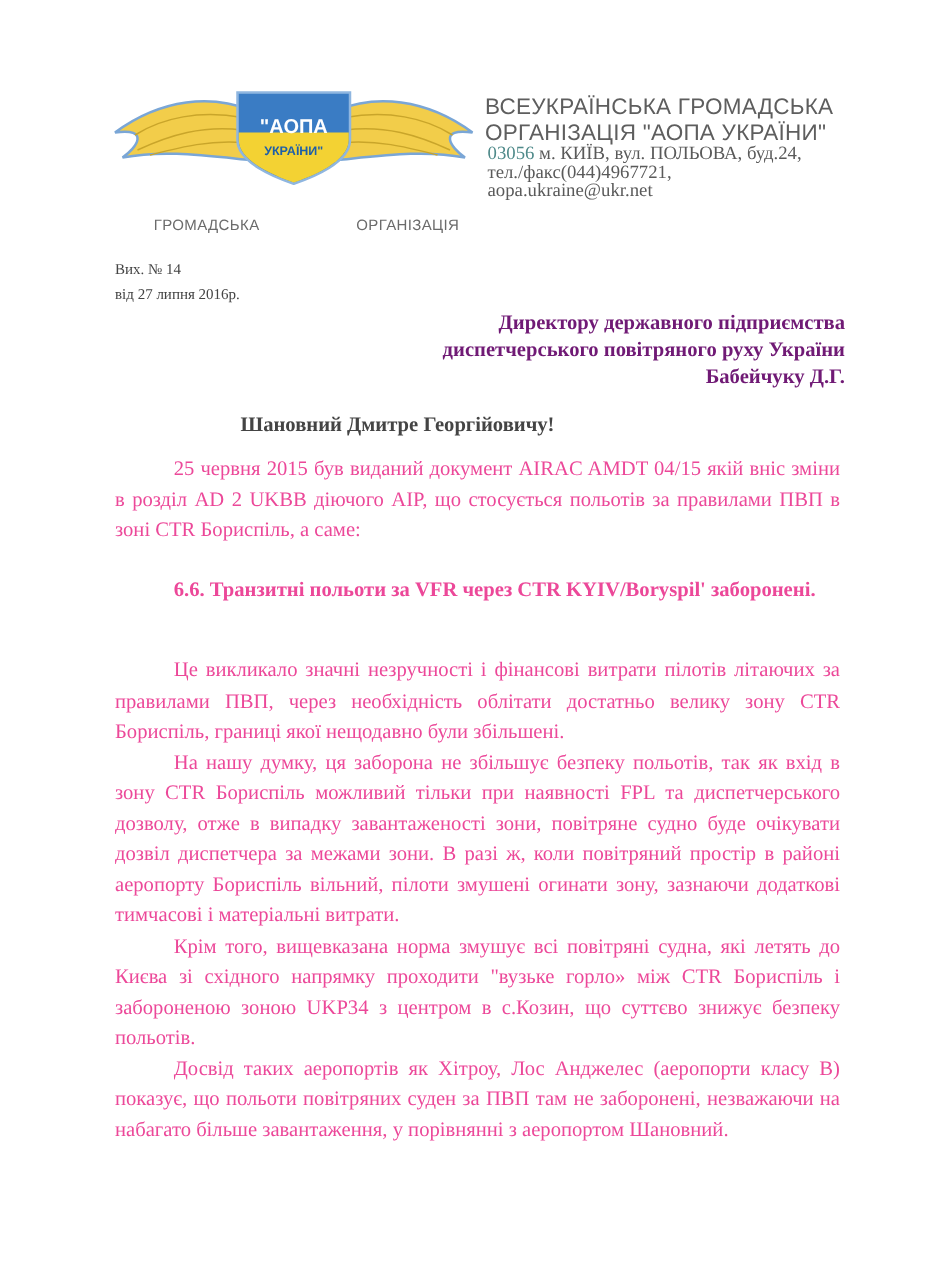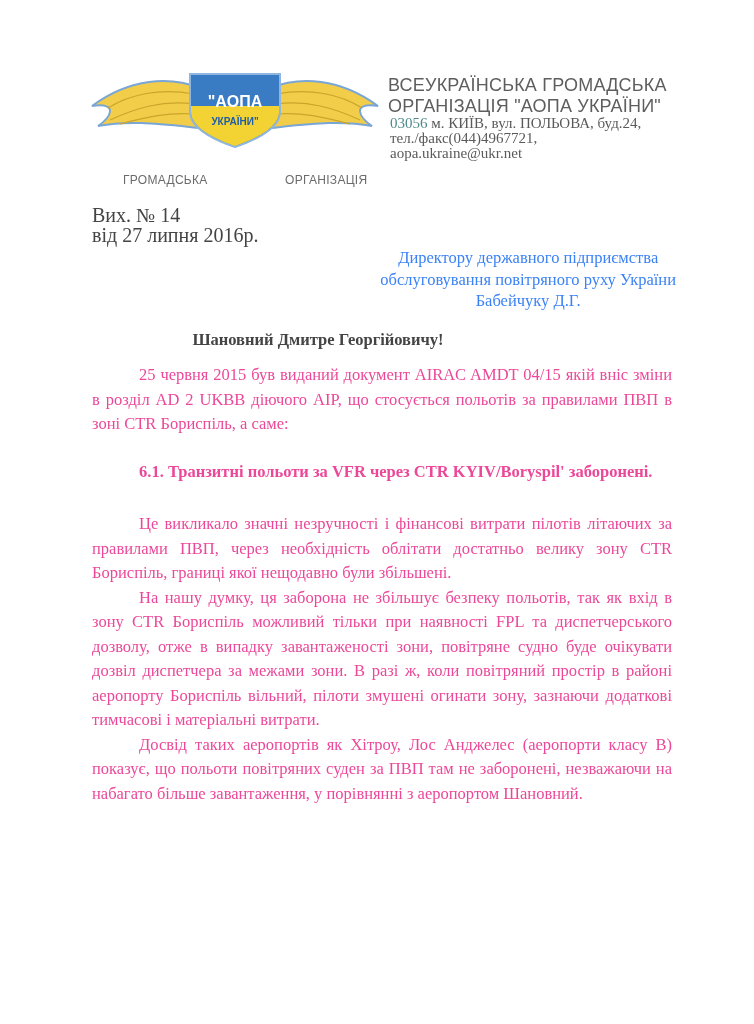--- a/index.html
+++ b/index.html
@@ -26,37 +26,37 @@
   .org-name {
     position: absolute; left: 388px; top: 75px; font-family: "Liberation Sans", "DejaVu Sans", sans-serif;
     font-weight: normal; font-size: 18px; line-height: 21px; color: #5e5e5e; letter-spacing: 0.2px;
   }
   .org-contacts {
     position: absolute; left: 390px; top: 116px; font-family: Liberation Serif, serif;
     font-size: 15px; line-height: 15px; color: #5a5a5a;
   }
   .org-contacts .zip { color: #4f8a8a; }
 
-  .outgoing { position: absolute; left: 92px; top: 205px; font-size: 20px; line-height: 20px; color: #444; }
+  .outgoing { position: absolute; left: 92px; top: 205px; font-size: 12px; line-height: 20px; color: #444; }
   .recipient {
-    position: absolute; right: 78px; top: 247px; text-align: center; font-weight: normal;
-    font-size: 16.5px; line-height: 21.5px; color: #3b82f6;
+    position: absolute; right: 78px; top: 247px; text-align: right; font-weight: bold;
+    font-size: 16.5px; line-height: 21.5px; color: #701a75;
   }
   .salutation {
     position: absolute; left: 0; width: 636px; top: 330px; text-align: center; font-weight: bold;
     font-size: 16.5px; color: #444;
   }
   .body-text {
     position: absolute; left: 92px; width: 580px; font-size: 16.5px; line-height: 24.5px;
     text-align: justify; color: #ec4899;
   }
   .body-text p { margin: 0; text-indent: 47px; }
   .p1 { top: 363px; }
   .highlight { top: 460px; font-weight: bold; }
-  .p2 { top: 512px; }
+  .p2 { top: 524px; }
 </style>
 </head>
 <body>
 
 <div class="letterhead">
   <div class="logo">
     <svg width="290" height="80" viewBox="0 0 290 80">
 
       <path d="M110 20 C80 8, 40 10, 2 38 C30 34, 20 50, 8 58 C40 52, 70 56, 110 60 Z" fill="#f2cd4a" stroke="#7aa6d6" stroke-width="2"></path>
       <path d="M104 26 C70 20, 40 26, 18 40 M104 36 C72 32, 46 40, 20 52 M104 46 C76 44, 54 50, 30 56" stroke="#c9a52a" stroke-width="1.2" fill="none"></path>
@@ -84,31 +84,32 @@
   </div>
 </div>
 
 <div class="outgoing">
   <div>Вих. № 14</div>
   <div>від  27 липня 2016р.</div>
 </div>
 
 <div class="recipient">
   <div>Директору державного підприємства</div>
-  <div>обслуговування повітряного руху України</div>
+  <div>диспетчерського повітряного руху України</div>
   <div>Бабейчуку Д.Г.</div>
 </div>
 
 <div class="salutation">Шановний Дмитре Георгійовичу!</div>
 
 <div class="body-text p1">
   <p>25 червня 2015 був виданий документ AIRAC AMDT 04/15 якій вніс зміни в розділ AD 2 UKBB діючого AIP, що стосується польотів за правилами ПВП в зоні CTR Бориспіль, а саме:</p>
 </div>
 
 <div class="body-text highlight">
-  <p>6.1. Транзитні польоти за VFR через CTR KYIV/Boryspil' заборонені.</p>
+  <p>6.6. Транзитні польоти за VFR через CTR KYIV/Boryspil' заборонені.</p>
 </div>
 
 <div class="body-text p2">
   <p>Це викликало значні незручності і фінансові витрати пілотів літаючих за правилами ПВП, через необхідність облітати достатньо велику зону CTR Бориспіль, границі якої нещодавно були збільшені.</p>
   <p>На нашу думку, ця заборона не збільшує безпеку польотів, так як вхід в зону  CTR Бориспіль можливий тільки при наявності  FPL та диспетчерського дозволу, отже в випадку завантаженості зони, повітряне судно буде очікувати дозвіл диспетчера за межами зони. В разі ж,  коли повітряний простір в районі аеропорту Бориспіль вільний, пілоти змушені огинати зону, зазнаючи додаткові тимчасові і матеріальні витрати.</p>
+  <p>Крім того, вищевказана норма змушує всі повітряні судна, які летять до Києва зі східного напрямку проходити "вузьке горло» між CTR Бориспіль і забороненою зоною UKP34 з центром в с.Козин, що суттєво знижує безпеку польотів.</p>
   <p>Досвід таких аеропортів як Хітроу, Лос Анджелес (аеропорти класу В) показує, що польоти повітряних суден за ПВП там не заборонені, незважаючи на набагато більше завантаження, у порівнянні з аеропортом Шановний.</p>
 </div>
 
 </body></html>

